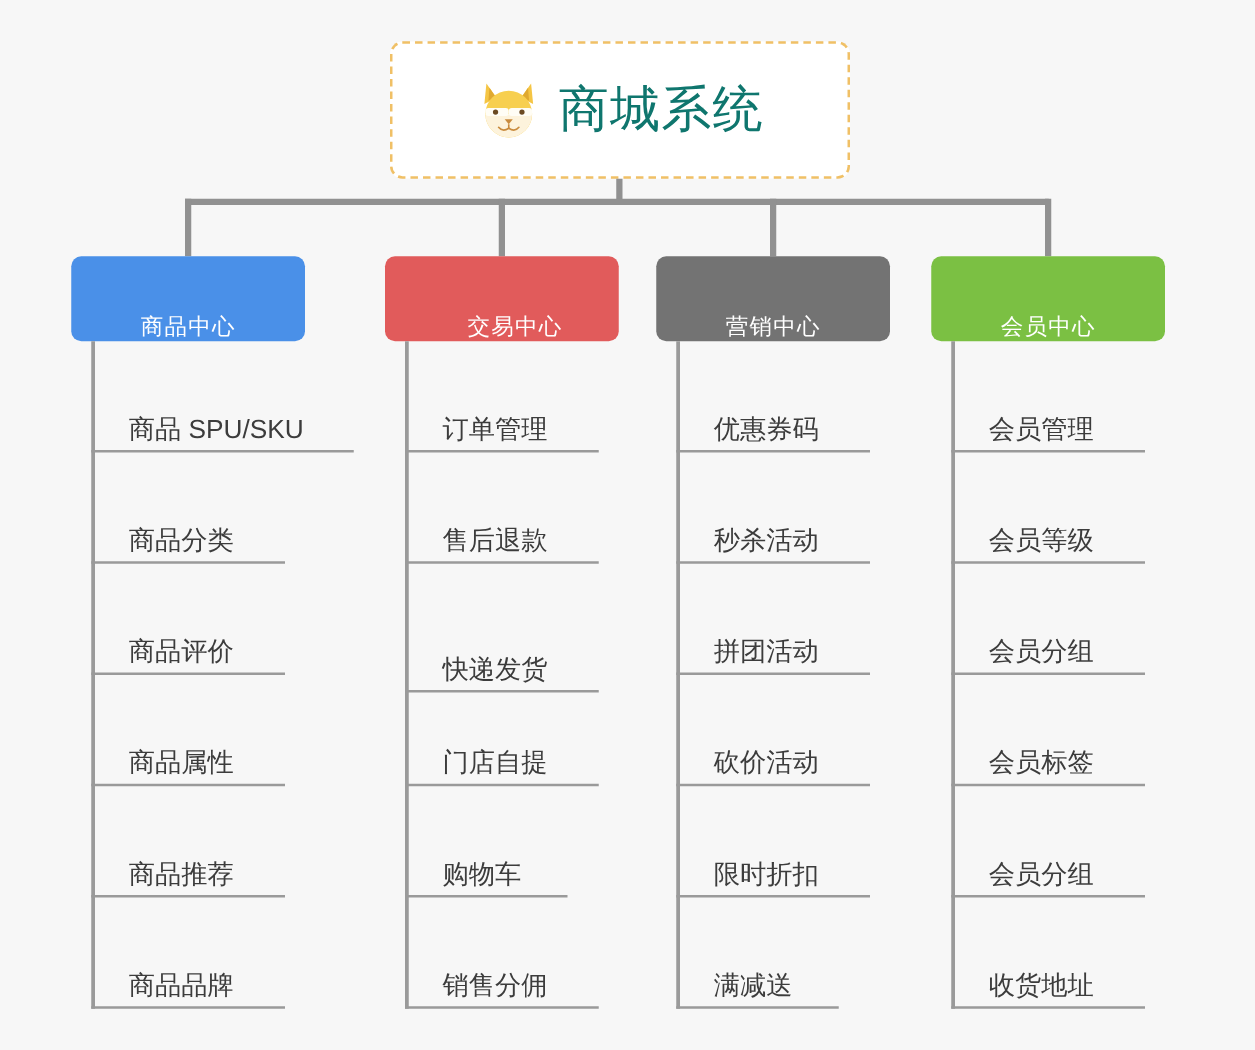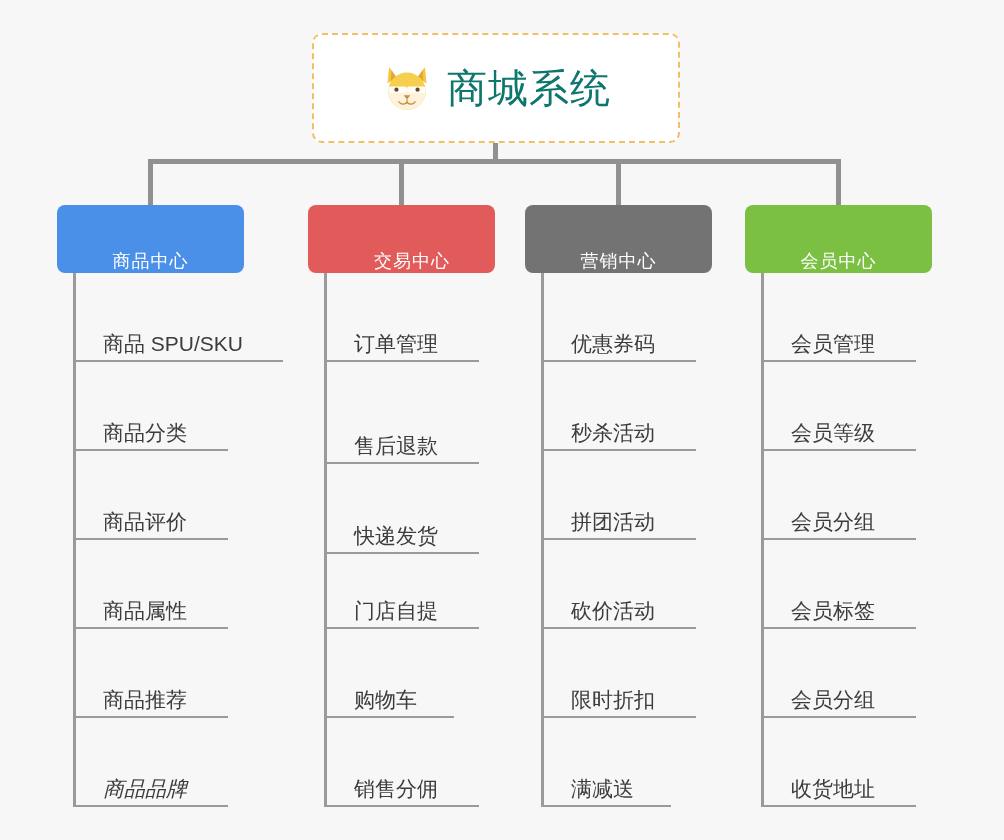--- a/index.html
+++ b/index.html
@@ -175,35 +175,35 @@
         <div class="leaf-rule" style="width: 155px;"></div>
       </div>
       <div class="leaf-item" style="top: 267px; width: 247px;">
         <span class="leaf-label">商品属性</span>
         <div class="leaf-rule" style="width: 155px;"></div>
       </div>
       <div class="leaf-item" style="top: 356px; width: 247px;">
         <span class="leaf-label">商品推荐</span>
         <div class="leaf-rule" style="width: 155px;"></div>
       </div>
-      <div class="leaf-item" style="top: 445px; width: 247px; font-style: italic;">
+      <div class="leaf-item" style="top: 445px; width: 247px;">
         <span class="leaf-label">商品品牌</span>
         <div class="leaf-rule" style="width: 155px;"></div>
       </div>
     </div>
     <div class="cat-box" style="left: 308px; background: rgb(225, 91, 91); padding-left: 21px;">
       <span>交易中心</span>
     </div>
     <div class="leaf-col" style="left: 324px; width: 247px; height: 534px;">
       <div class="spine" style="height: 534px;"></div>
       <div class="leaf-item" style="top: 0px; width: 247px;">
         <span class="leaf-label">订单管理</span>
         <div class="leaf-rule" style="width: 155px;"></div>
       </div>
-      <div class="leaf-item" style="top: 102px; width: 247px; padding-left: 32px;">
+      <div class="leaf-item" style="top: 89px; width: 247px; padding-left: 32px;">
         <span class="leaf-label">售后退款</span>
         <div class="leaf-rule" style="width: 155px;"></div>
       </div>
       <div class="leaf-item" style="top: 192px; width: 247px;">
         <span class="leaf-label">快递发货</span>
         <div class="leaf-rule" style="width: 155px;"></div>
       </div>
       <div class="leaf-item" style="top: 267px; width: 247px;">
         <span class="leaf-label">门店自提</span>
         <div class="leaf-rule" style="width: 155px;"></div>

